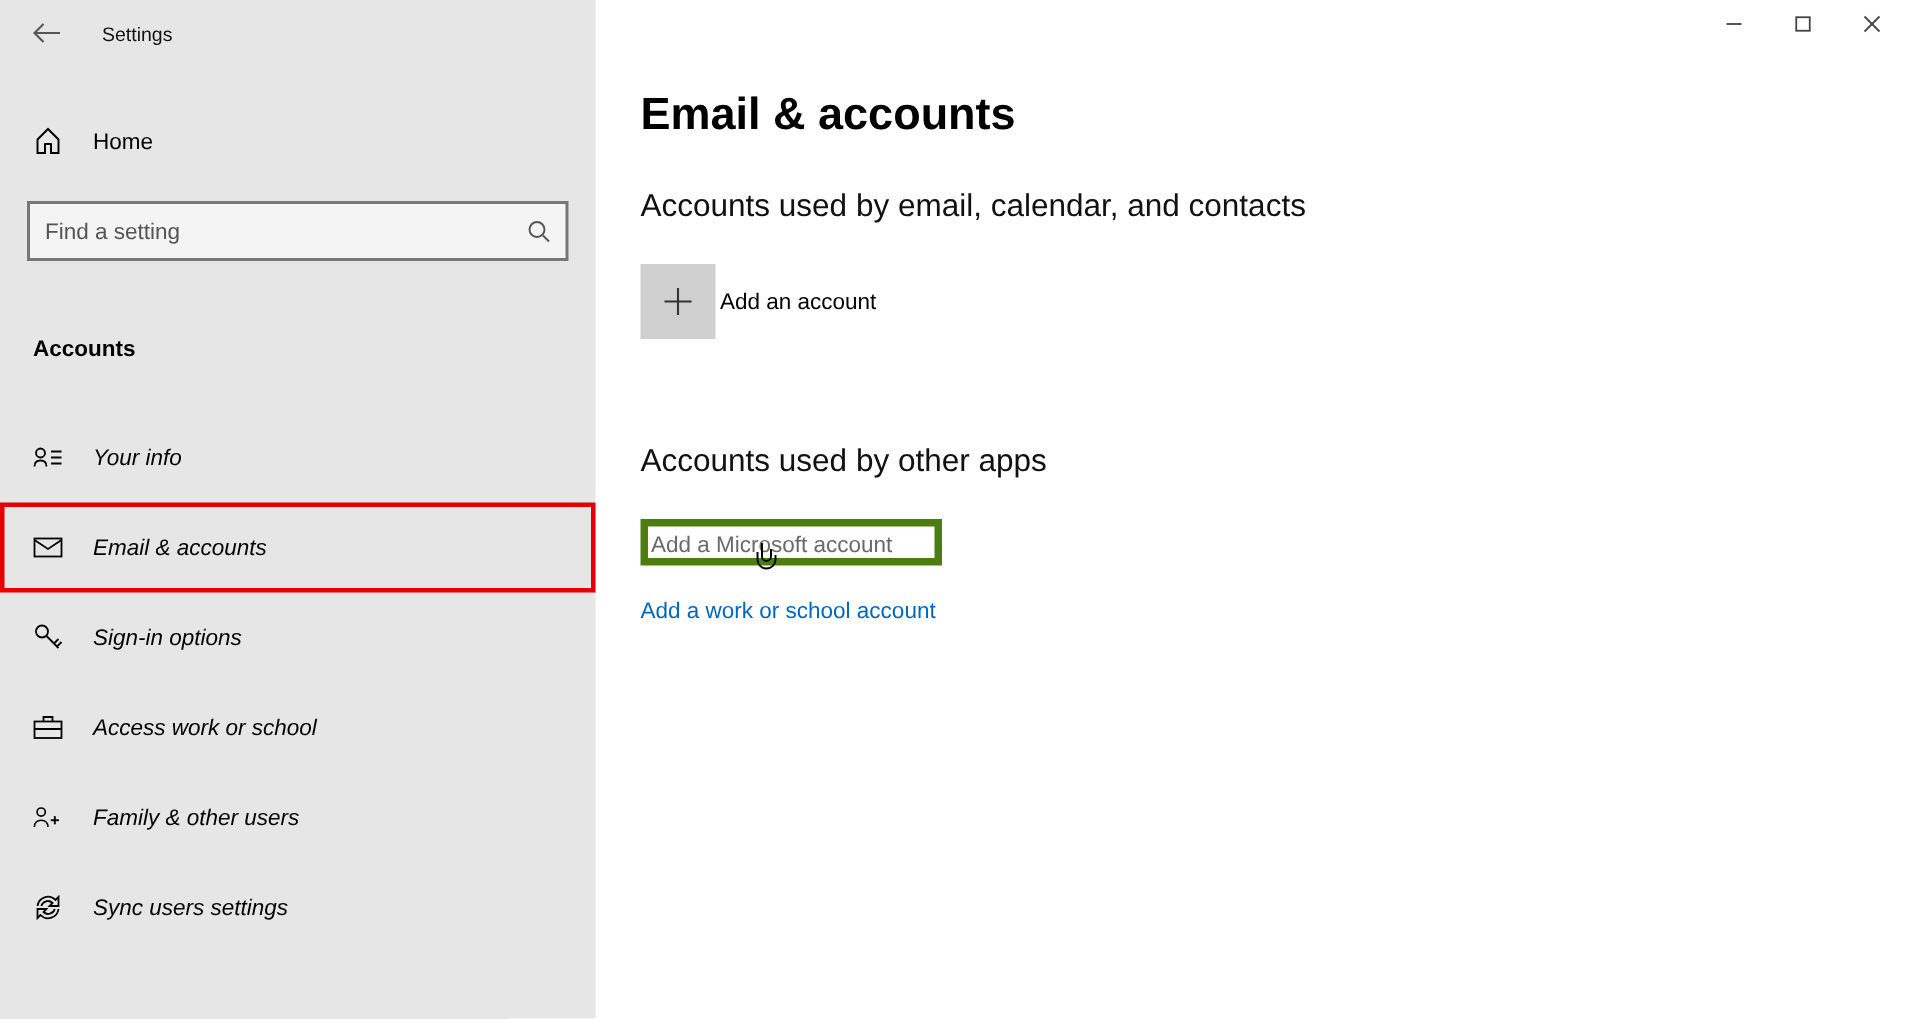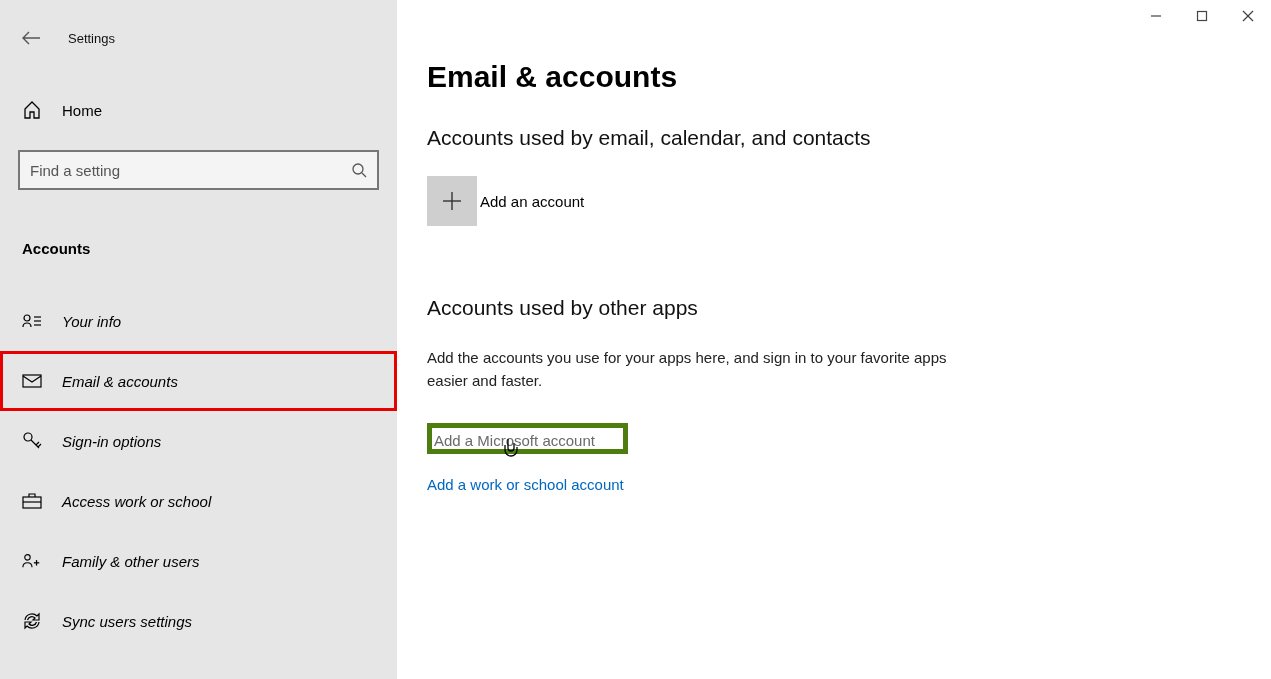--- a/index.html
+++ b/index.html
@@ -10,21 +10,21 @@
     width: 1271px;
     height: 679px;
     overflow: hidden;
     display: flex;
     background: #fff;
   }
   .sidebar {
     width: 397px;
     height: 100%;
     background: #e6e6e6;
-    padding-top: 16px;
+    padding-top: 0;
     position: relative;
   }
   .topbar {
     display: flex;
     align-items: center;
     height: 44px;
     padding-left: 22px;
     gap: 28px;
   }
   .back-btn svg { display:block; }
@@ -297,21 +297,20 @@
       <svg width="22" height="22" viewBox="0 0 22 22">
           <line x1="11" y1="2" x2="11" y2="20" stroke="#333" stroke-width="1.4"></line>
           <line x1="2" y1="11" x2="20" y2="11" stroke="#333" stroke-width="1.4"></line>
         </svg>
     </div>
     <span>Add an account</span>
   </div>
 
   <div class="section-heading">Accounts used by other apps</div>
 
-  <p class="desc-text">Add the accounts you use for your apps here, and sign in to your favorite apps easier and faster.</p>
 
   <div class="link-row ms">
     <span>Add a Microsoft account</span>
     <svg class="cursor-ptr" width="18" height="22" viewBox="0 0 18 22">
       <path d="M6 1 v9 a3 3 0 0 0 6 0 v-5 M3 7 v5 a6 6 0 0 0 12 0 v-3" fill="none" stroke="#000" stroke-width="1.3"></path>
     </svg>
   </div>
   <br>
   <div class="link-row work">Add a work or school account</div>
 

